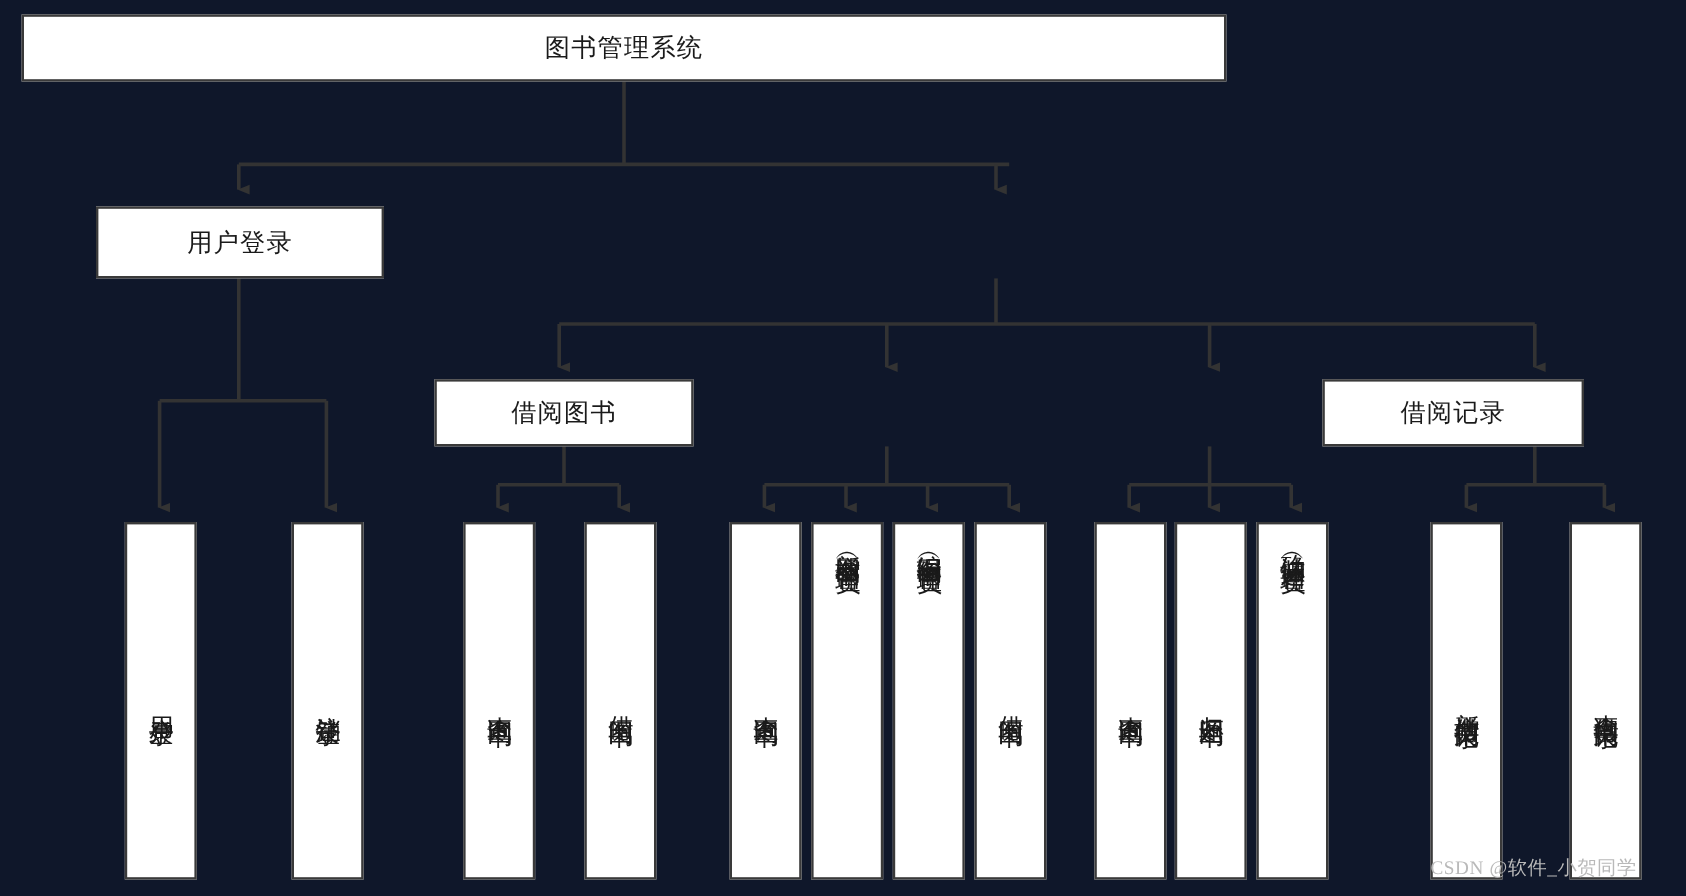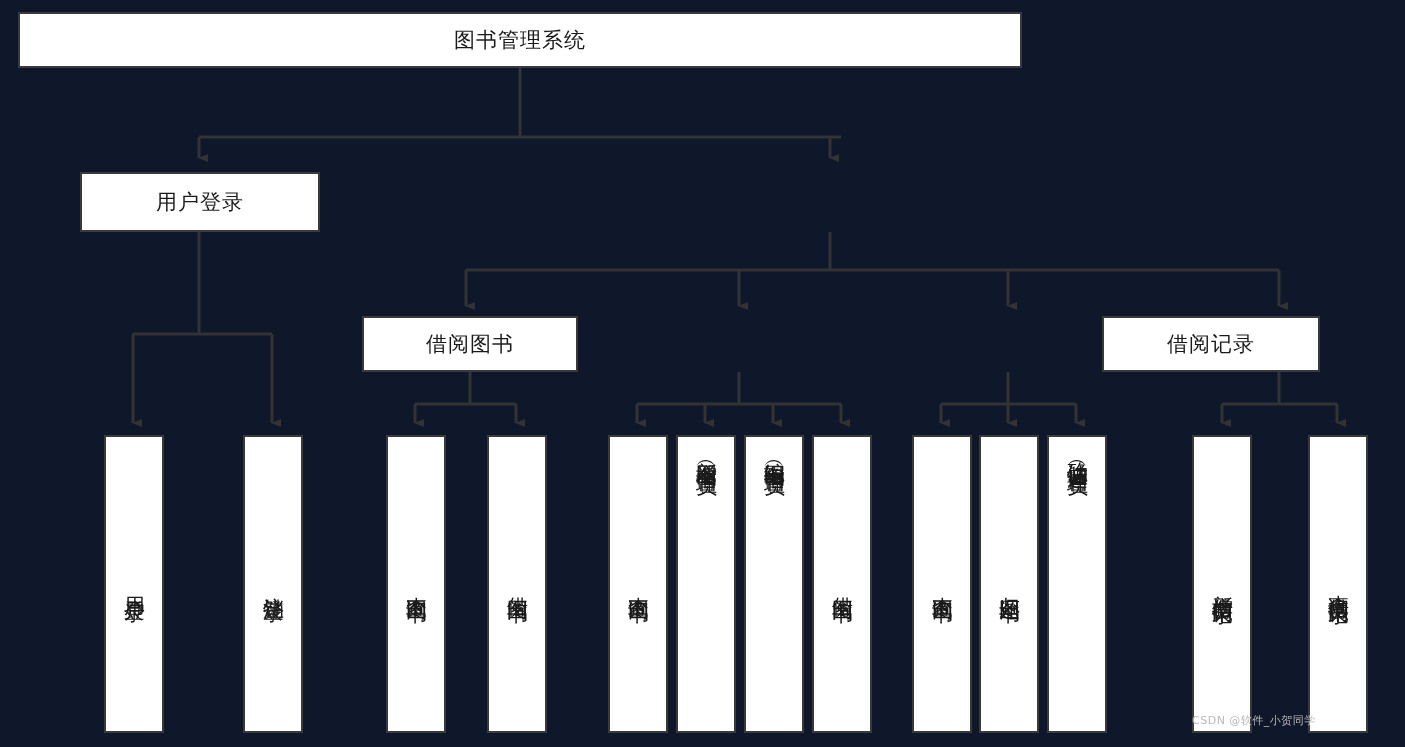--- a/index.html
+++ b/index.html
@@ -52,24 +52,25 @@
     justify-content: center;
     padding: 6px 0;
     text-align: center;
   }
   .node-v.top {
     justify-content: flex-start;
     padding-top: 8px;
   }
   .watermark {
     position: absolute;
-    font-size: 11px;
+    font-size: 16px;
     color: #b9b9b9;
     white-space: nowrap;
     letter-spacing: 0.5px;
+    font-family: Liberation Serif, serif;
   }
 </style>
 </head>
 <body>
 
 <div id="canvas">
 
   <svg id="edges" viewBox="0 0 1405 747">
     <defs>
       <marker id="arrow" markerWidth="9" markerHeight="10" refX="4.5" refY="9" orient="auto" markerUnits="userSpaceOnUse">

